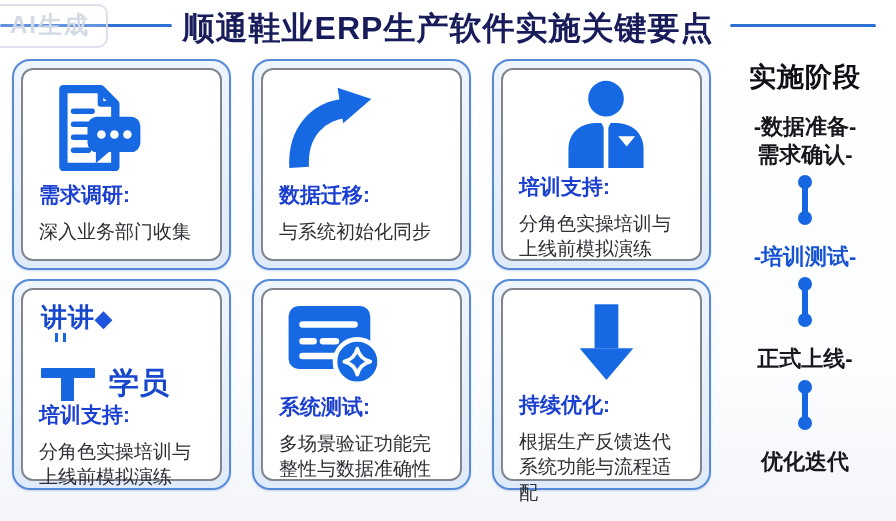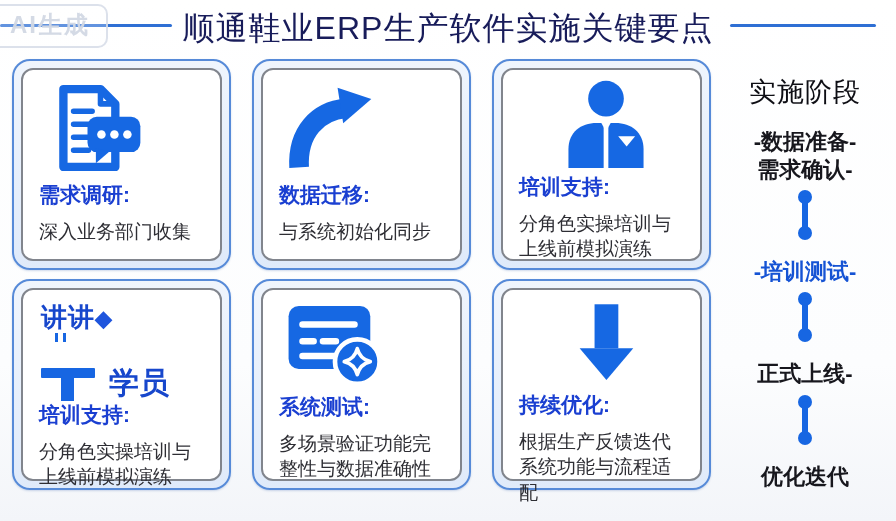--- a/index.html
+++ b/index.html
@@ -7,21 +7,21 @@
   body {
     font-family: "Liberation Sans", sans-serif;
     background: linear-gradient(180deg, #ffffff 0%, #fcfdfe 70%, #f3f5f9 100%);
     position: relative;
   }
 
   
   .header { position: relative; height: 56px; }
   .header-title {
     position: absolute; left: 0; right: 0; top: 7px;
-    text-align: center; font-size: 32px; font-weight: 400;
+    text-align: center; font-size: 32px; font-weight: 700;
     color: #181c5a; letter-spacing: 1px;
   }
   .rule { position: absolute; top: 24px; height: 3px; background: #2e6fd4; border-radius: 2px; }
   .rule-left  { left: 0;   width: 172px; }
   .rule-right { left: 730px; width: 146px; }
   .watermark {
     position: absolute; left: -14px; top: 4px; z-index: 3;
     padding: 3px 16px 5px 22px;
     border: 2px solid rgba(214,220,231,0.85); border-radius: 10px;
     color: rgba(210,216,228,0.95); background: rgba(255,255,255,0.25);
@@ -60,21 +60,21 @@
   .txt-icon .ticks { display: flex; gap: 5px; margin: 3px 0 2px 14px; }
   .txt-icon .ticks i { width: 3px; height: 9px; background: #1766e2; display: block; }
   .txt-icon .row2 { display: flex; align-items: center; gap: 14px; margin-top: 23px; }
   .t-shape { position: relative; width: 54px; height: 36px; }
   .t-shape .bar  { position: absolute; left: 0; top: 3px; width: 54px; height: 10px; background: #1766e2; border-radius: 1px; }
   .t-shape .stem { position: absolute; left: 20px; top: 12px; width: 13px; height: 24px; background: #1766e2; }
   .txt-icon .row2 .lbl { font-size: 30px; font-weight: 800; line-height: 1; }
 
   
   .sidebar { width: 164px; margin-left: 12px; display: flex; flex-direction: column; align-items: center; }
-  .sb-heading { margin-top: 15px; font-size: 27px; font-weight: 400; color: #0e0e14; letter-spacing: 1px; }
+  .sb-heading { font-size: 27px; font-weight: 700; color: #0e0e14; letter-spacing: 1px; }
   .stage { margin-top: 18px; text-align: center; font-size: 22px; font-weight: 700; color: #17171d; line-height: 1.28; }
   .stage span { display: block; }
   .stage.blue { color: #1553d4; }
   .connector { position: relative; width: 14px; height: 50px; margin-top: 7px; }
   .connector .line { position: absolute; left: 4px; top: 6px; bottom: 6px; width: 6px; background: #1766e2; border-radius: 3px; }
   .connector .dot { position: absolute; left: 0; width: 14px; height: 14px; border-radius: 50%; background: #1766e2; }
   .connector .dot.top { top: 0; }
   .connector .dot.bot { bottom: 0; }
   .stage + .connector { margin-top: 6px; }
   .connector + .stage { }

